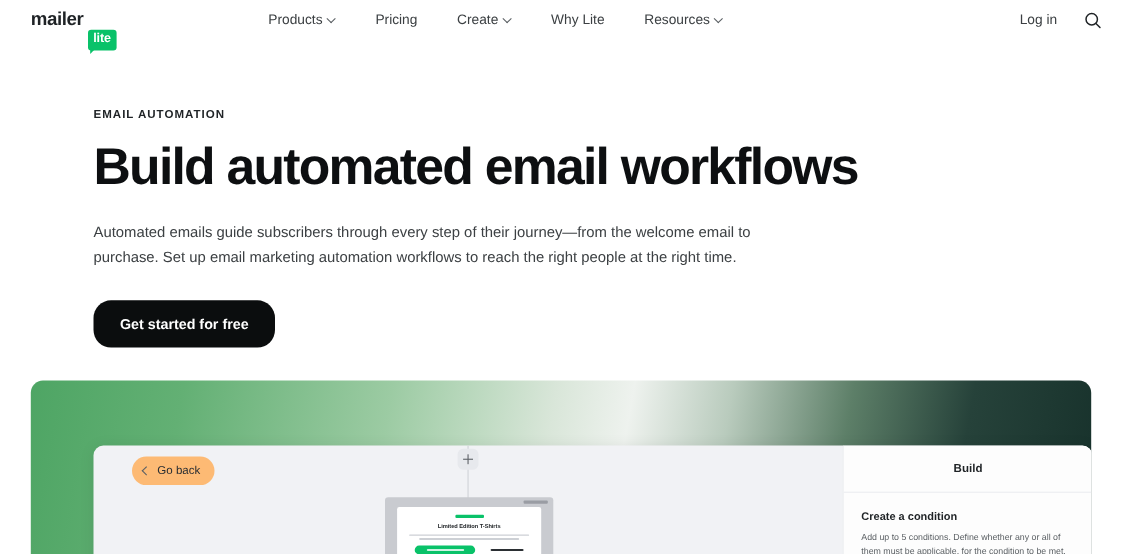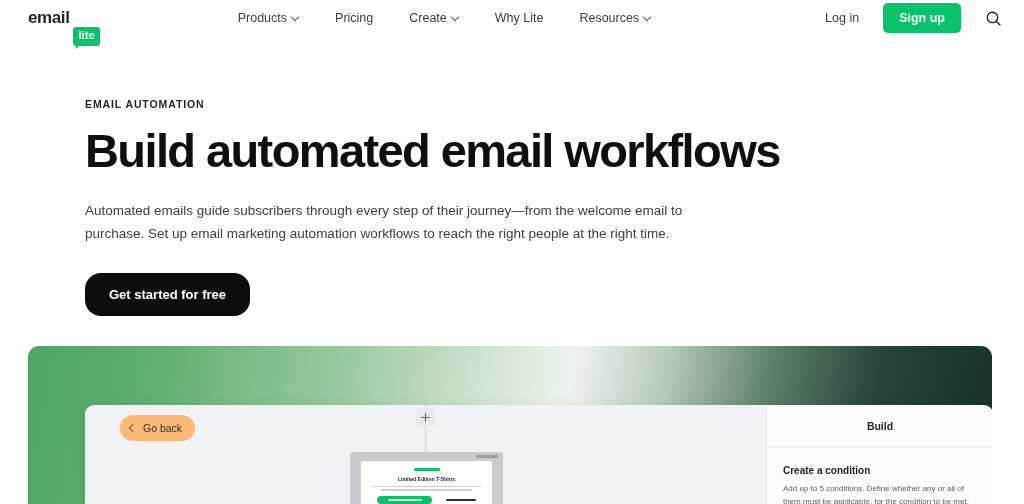--- a/index.html
+++ b/index.html
@@ -347,21 +347,21 @@
     line-height: 1.62;
     color: #5b6064;
   }
 </style>
 </head>
 <body>
 
 <div class="header">
 
   <div class="logo">
-    <span class="logo-word">email</span>
+    <span class="logo-word">mailer</span>
     <span class="logo-bubble">lite</span>
   </div>
 
   <nav class="nav">
     <div class="nav-item">
       <span>Products</span>
       <span class="chev"></span>
     </div>
     <div class="nav-item">
       <span>Pricing</span>
@@ -374,21 +374,20 @@
       <span>Why Lite</span>
     </div>
     <div class="nav-item">
       <span>Resources</span>
       <span class="chev"></span>
     </div>
   </nav>
 
   <div class="header-right">
     <span class="login-link">Log in</span>
-    <button class="signup-btn">Sign up</button>
     <span class="search-icon">
       <svg width="17" height="17" viewBox="0 0 20 20" fill="none" aria-hidden="true">
         <circle cx="8.8" cy="8.8" r="6.1" stroke="#1f2326" stroke-width="1.6"></circle>
         <line x1="13.3" y1="13.3" x2="17.6" y2="17.6" stroke="#1f2326" stroke-width="1.6" stroke-linecap="round"></line>
       </svg>
     </span>
   </div>
 </div>
 
 <div class="hero">

